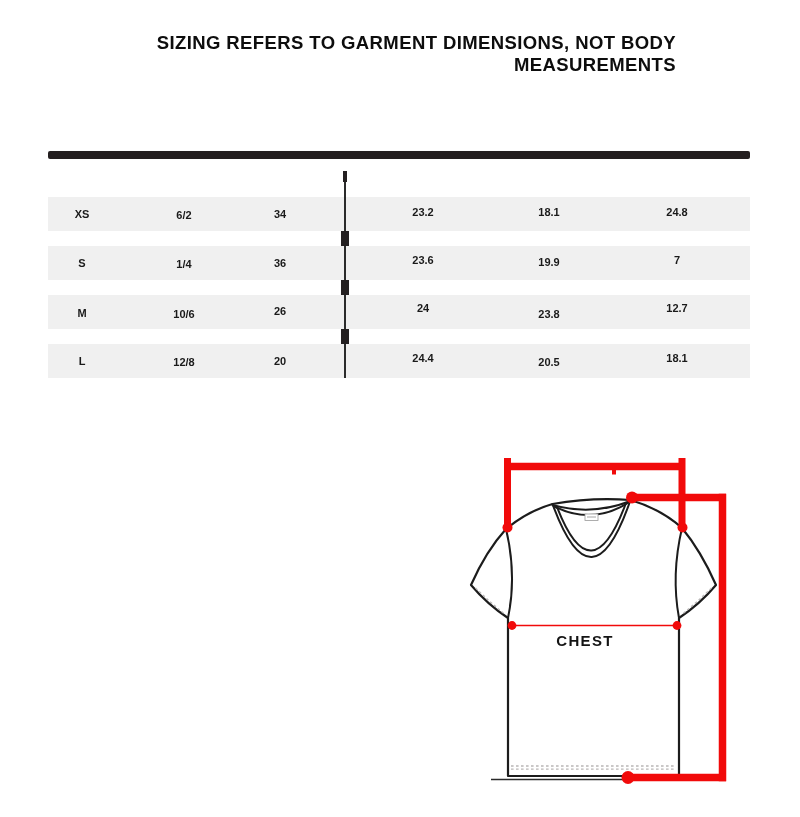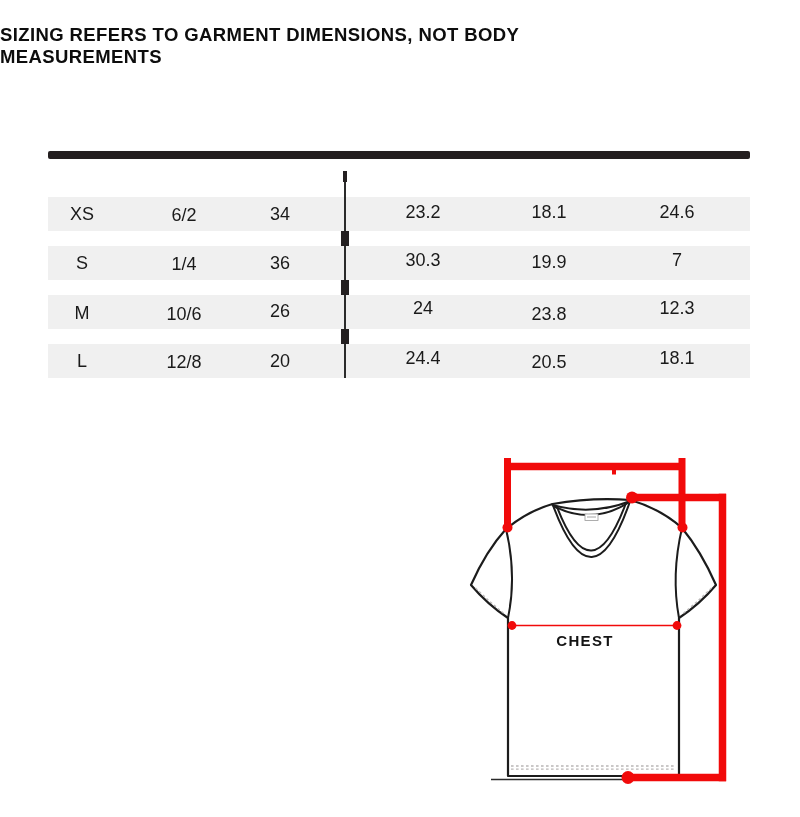--- a/index.html
+++ b/index.html
@@ -7,36 +7,36 @@
     --bar-color:#241f20;
     --row-bg:#f0f0f0;
     --ink:#1a1a1a;
   }
   html,body{margin:0;padding:0;background:#fff;}
   .page{
     position:relative;width:800px;height:817px;background:#ffffff;
     font-family:"Liberation Sans",sans-serif;overflow:hidden;
   }
   .title{
-    position:absolute;left:0;top:24px;width:668px;margin:0;
-    text-align:left;font-size:18.5px;font-weight:700;letter-spacing:.4px;
+    position:absolute;left:0;top:24px;width:668px;margin:8px;
+    text-align:right;font-size:18.5px;font-weight:700;letter-spacing:.4px;
     color:#0d0d0d;
   }
   .header-bar{
     position:absolute;left:48px;top:151px;width:702px;height:8px;
     background:var(--bar-color);border-radius:2px;
   }
   .size-table{position:absolute;left:0;top:0;width:800px;height:400px;}
   .t-row{
     position:absolute;left:48px;width:702px;height:34px;
     background:var(--row-bg);
   }
   .t-row .cell{
     position:absolute;transform:translateX(-50%);
-    font-size:18px;font-weight:400;color:var(--ink);
+    font-size:11px;font-weight:700;color:var(--ink);
     line-height:34px;white-space:nowrap;
   }
   .row-0{top:197px}.row-1{top:246px}.row-2{top:295px}.row-3{top:344px}
   .c0{left:34px}.c1{left:136px}.c2{left:232px}.c3{left:375px}.c4{left:501px}.c5{left:629px}
   .divider{
     position:absolute;left:344.2px;top:171px;width:1.6px;height:207px;
     background:#2b2b2b;
   }
   .notch{
     position:absolute;left:341.4px;width:7.2px;background:#242021;
@@ -69,39 +69,39 @@
   <div class="header-bar"></div>
 
   <div class="size-table">
 
     <div class="t-row row-0">
       <span class="cell c0">XS</span>
       <span class="cell c1" style="top:1px">6/2</span>
       <span class="cell c2">34</span>
       <span class="cell c3" style="top:-2px">23.2</span>
       <span class="cell c4" style="top:-2px">18.1</span>
-      <span class="cell c5" style="top:-2px">24.6</span>
+      <span class="cell c5" style="top:-2px">24.8</span>
     </div>
 
     <div class="t-row row-1">
       <span class="cell c0">S</span>
       <span class="cell c1" style="top:1px">1/4</span>
       <span class="cell c2">36</span>
-      <span class="cell c3" style="top:-3px">30.3</span>
+      <span class="cell c3" style="top:-3px">23.6</span>
       <span class="cell c4" style="top:-1px">19.9</span>
       <span class="cell c5" style="top:-3px">7</span>
     </div>
 
     <div class="t-row row-2">
       <span class="cell c0" style="top:1px">M</span>
       <span class="cell c1" style="top:2px">10/6</span>
       <span class="cell c2" style="top:-1px">26</span>
       <span class="cell c3" style="top:-4px">24</span>
       <span class="cell c4" style="top:2px">23.8</span>
-      <span class="cell c5" style="top:-4px">12.3</span>
+      <span class="cell c5" style="top:-4px">12.7</span>
     </div>
 
     <div class="t-row row-3">
       <span class="cell c0">L</span>
       <span class="cell c1" style="top:1px">12/8</span>
       <span class="cell c2">20</span>
       <span class="cell c3" style="top:-3px">24.4</span>
       <span class="cell c4" style="top:1px">20.5</span>
       <span class="cell c5" style="top:-3px">18.1</span>
     </div>

